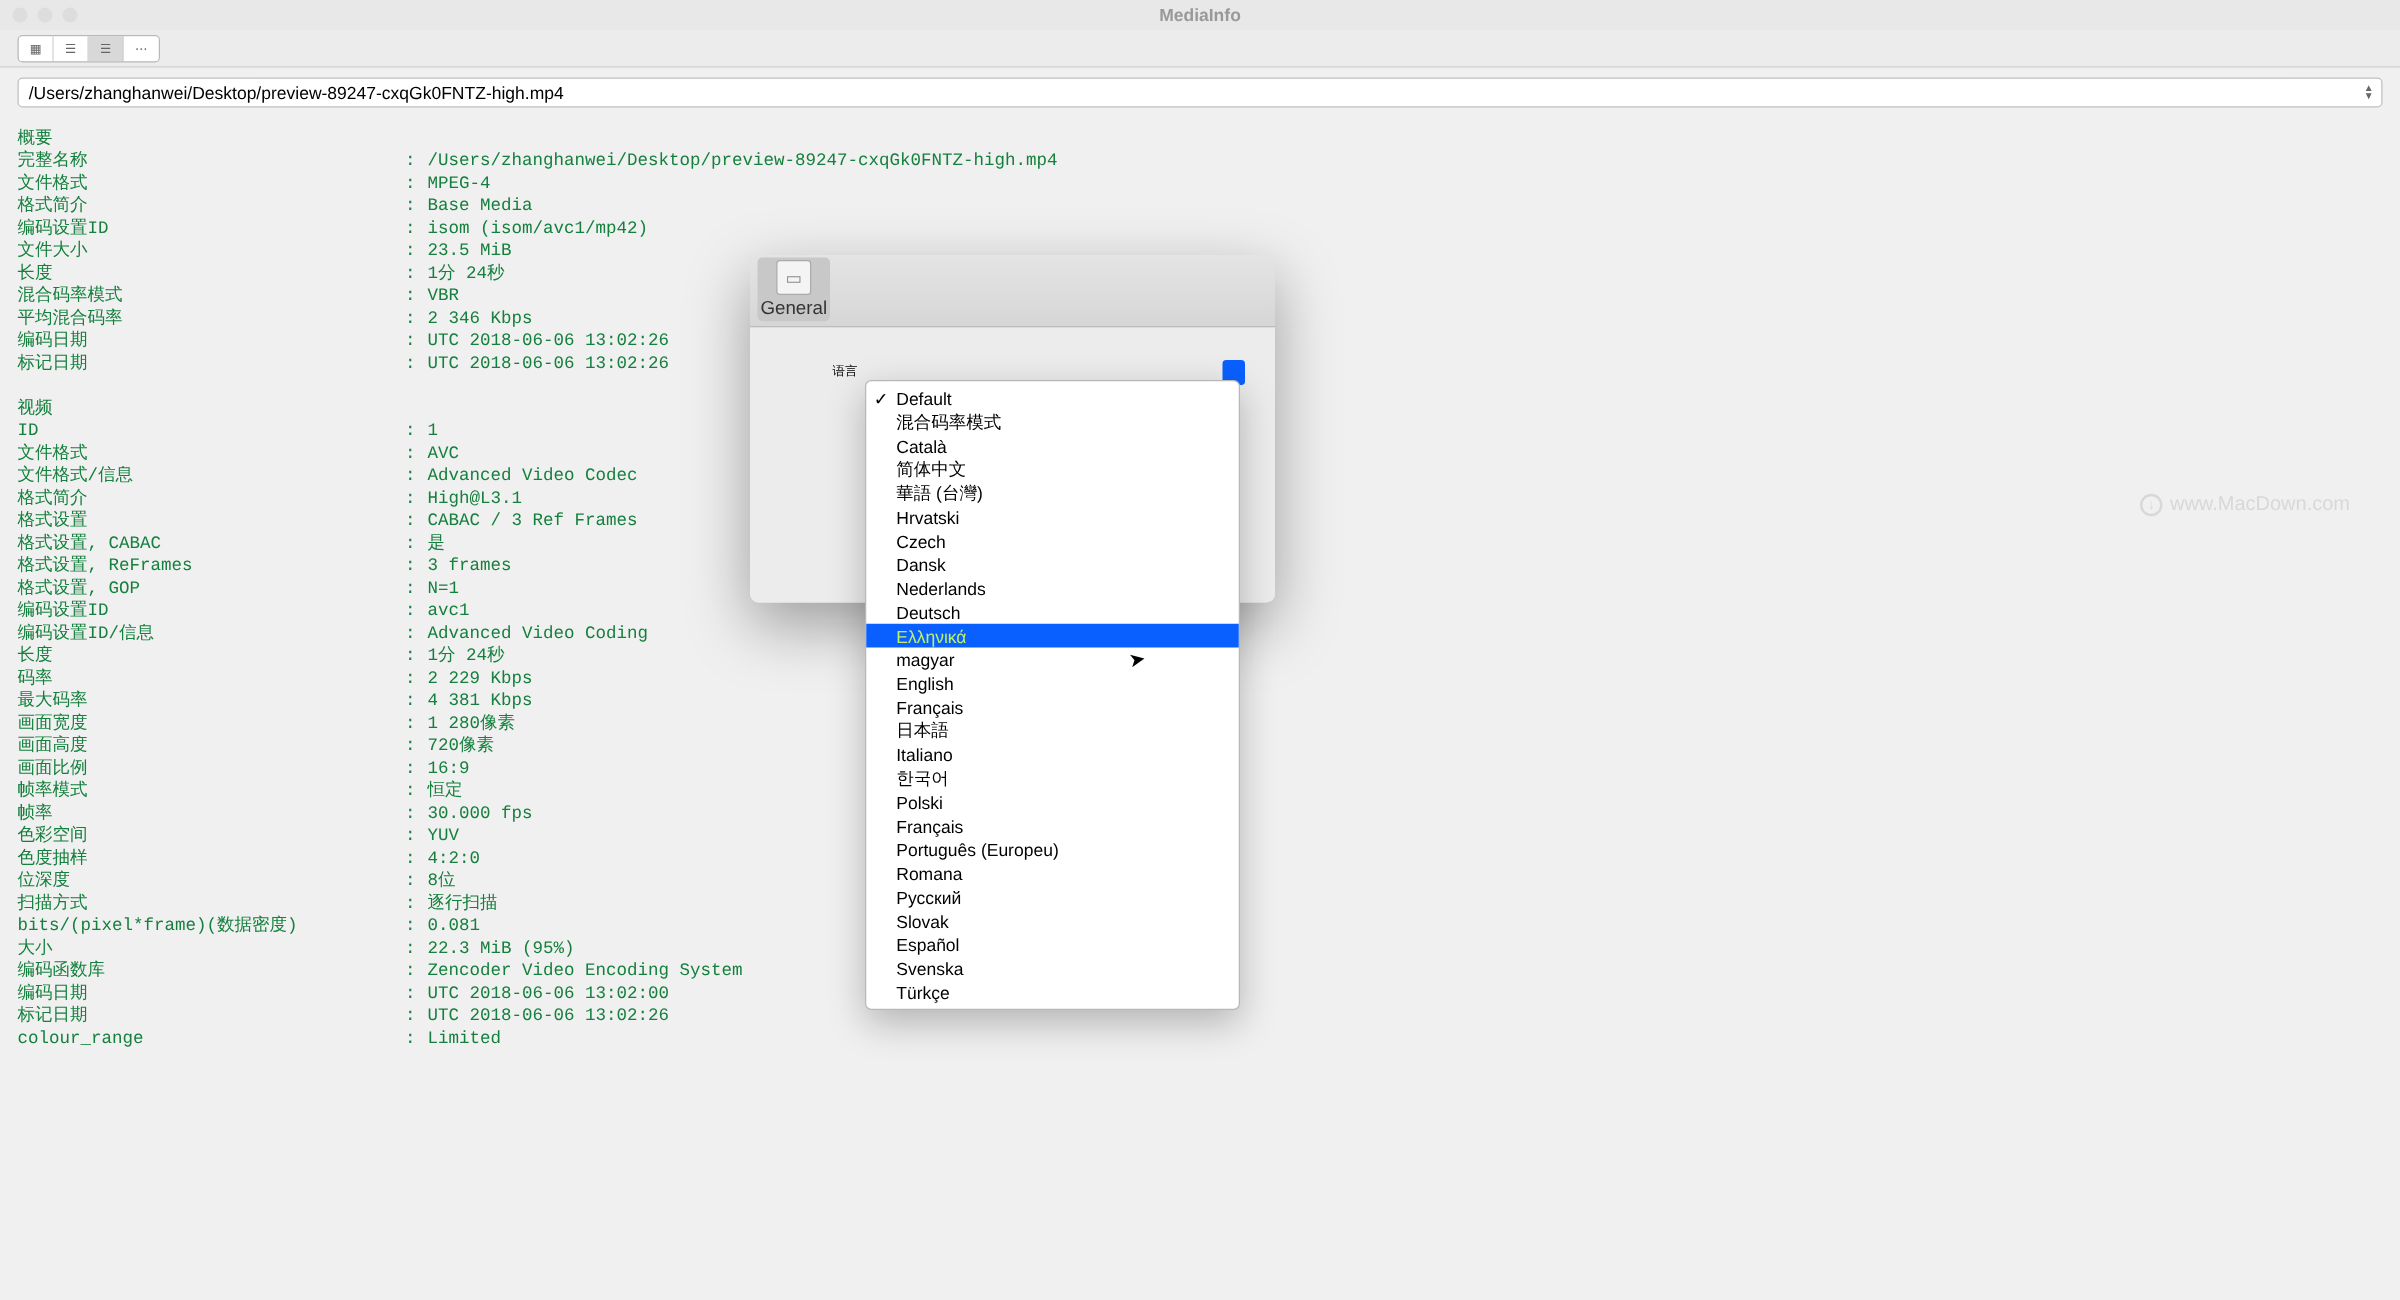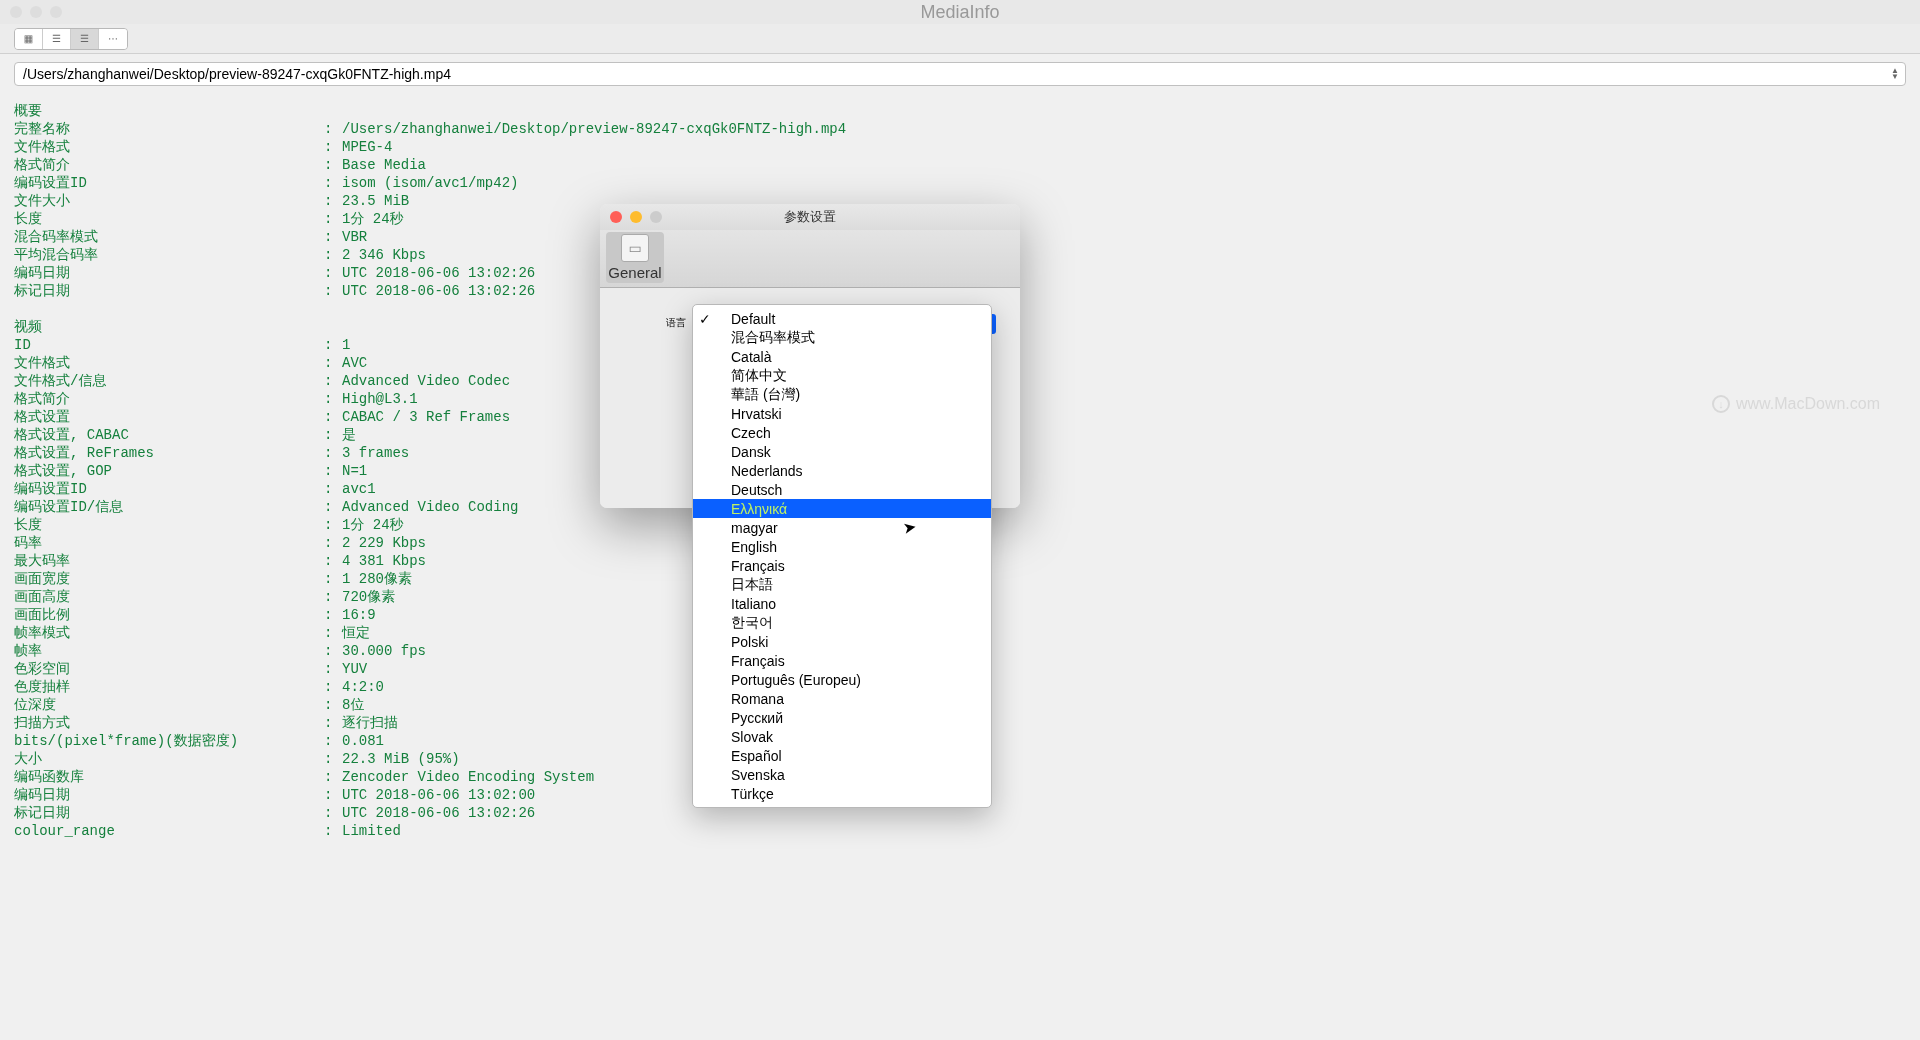--- a/index.html
+++ b/index.html
@@ -26,21 +26,22 @@
 }
 .traffic-light {
   width: 12px; height: 12px; border-radius: 50%;
   background: #ddd;
 }
 .titlebar-title {
   position: absolute;
   left: 50%;
   transform: translateX(-50%);
   color: #999;
-  font-size: 18px;
+  font-size: 14px;
+  font-weight: bold;
 }
 .toolbar {
   height: 30px;
   background: #ececec;
   border-bottom: 1px solid #d0d0d0;
   display: flex;
   align-items: center;
   padding: 0 14px;
   gap: 0;
 }
@@ -201,21 +202,21 @@
   border: 1px solid #b8b8b8;
   border-radius: 5px;
   box-shadow: 0 10px 30px rgba(0,0,0,0.25);
   padding: 4px 0;
   z-index: 100;
 }
 .menu-item {
   height: 19px;
   display: flex;
   align-items: center;
-  padding-left: 38px;
+  padding-left: 24px;
   font-size: 14px;
   position: relative;
 }
 .menu-item.checked::before {
   content: "✓";
   position: absolute;
   left: 6px;
 }
 .menu-item.selected {
   background: #0a60ff;
@@ -261,28 +262,20 @@
 </div>
 
 <div class="info-content" id="info-content"><div class="info-row section-head">概要</div><div class="info-row"><span class="info-label">完整名称</span><span class="info-sep">: </span><span class="info-val">/Users/zhanghanwei/Desktop/preview-89247-cxqGk0FNTZ-high.mp4</span></div><div class="info-row"><span class="info-label">文件格式</span><span class="info-sep">: </span><span class="info-val">MPEG-4</span></div><div class="info-row"><span class="info-label">格式简介</span><span class="info-sep">: </span><span class="info-val">Base Media</span></div><div class="info-row"><span class="info-label">编码设置ID</span><span class="info-sep">: </span><span class="info-val">isom (isom/avc1/mp42)</span></div><div class="info-row"><span class="info-label">文件大小</span><span class="info-sep">: </span><span class="info-val">23.5 MiB</span></div><div class="info-row"><span class="info-label">长度</span><span class="info-sep">: </span><span class="info-val">1分 24秒</span></div><div class="info-row"><span class="info-label">混合码率模式</span><span class="info-sep">: </span><span class="info-val">VBR</span></div><div class="info-row"><span class="info-label">平均混合码率</span><span class="info-sep">: </span><span class="info-val">2 346 Kbps</span></div><div class="info-row"><span class="info-label">编码日期</span><span class="info-sep">: </span><span class="info-val">UTC 2018-06-06 13:02:26</span></div><div class="info-row"><span class="info-label">标记日期</span><span class="info-sep">: </span><span class="info-val">UTC 2018-06-06 13:02:26</span></div><div class="info-row">&nbsp;</div><div class="info-row section-head">视频</div><div class="info-row"><span class="info-label">ID</span><span class="info-sep">: </span><span class="info-val">1</span></div><div class="info-row"><span class="info-label">文件格式</span><span class="info-sep">: </span><span class="info-val">AVC</span></div><div class="info-row"><span class="info-label">文件格式/信息</span><span class="info-sep">: </span><span class="info-val">Advanced Video Codec</span></div><div class="info-row"><span class="info-label">格式简介</span><span class="info-sep">: </span><span class="info-val">High@L3.1</span></div><div class="info-row"><span class="info-label">格式设置</span><span class="info-sep">: </span><span class="info-val">CABAC / 3 Ref Frames</span></div><div class="info-row"><span class="info-label">格式设置, CABAC</span><span class="info-sep">: </span><span class="info-val">是</span></div><div class="info-row"><span class="info-label">格式设置, ReFrames</span><span class="info-sep">: </span><span class="info-val">3 frames</span></div><div class="info-row"><span class="info-label">格式设置, GOP</span><span class="info-sep">: </span><span class="info-val">N=1</span></div><div class="info-row"><span class="info-label">编码设置ID</span><span class="info-sep">: </span><span class="info-val">avc1</span></div><div class="info-row"><span class="info-label">编码设置ID/信息</span><span class="info-sep">: </span><span class="info-val">Advanced Video Coding</span></div><div class="info-row"><span class="info-label">长度</span><span class="info-sep">: </span><span class="info-val">1分 24秒</span></div><div class="info-row"><span class="info-label">码率</span><span class="info-sep">: </span><span class="info-val">2 229 Kbps</span></div><div class="info-row"><span class="info-label">最大码率</span><span class="info-sep">: </span><span class="info-val">4 381 Kbps</span></div><div class="info-row"><span class="info-label">画面宽度</span><span class="info-sep">: </span><span class="info-val">1 280像素</span></div><div class="info-row"><span class="info-label">画面高度</span><span class="info-sep">: </span><span class="info-val">720像素</span></div><div class="info-row"><span class="info-label">画面比例</span><span class="info-sep">: </span><span class="info-val">16:9</span></div><div class="info-row"><span class="info-label">帧率模式</span><span class="info-sep">: </span><span class="info-val">恒定</span></div><div class="info-row"><span class="info-label">帧率</span><span class="info-sep">: </span><span class="info-val">30.000 fps</span></div><div class="info-row"><span class="info-label">色彩空间</span><span class="info-sep">: </span><span class="info-val">YUV</span></div><div class="info-row"><span class="info-label">色度抽样</span><span class="info-sep">: </span><span class="info-val">4:2:0</span></div><div class="info-row"><span class="info-label">位深度</span><span class="info-sep">: </span><span class="info-val">8位</span></div><div class="info-row"><span class="info-label">扫描方式</span><span class="info-sep">: </span><span class="info-val">逐行扫描</span></div><div class="info-row"><span class="info-label">bits/(pixel*frame)(数据密度)</span><span class="info-sep">: </span><span class="info-val">0.081</span></div><div class="info-row"><span class="info-label">大小</span><span class="info-sep">: </span><span class="info-val">22.3 MiB (95%)</span></div><div class="info-row"><span class="info-label">编码函数库</span><span class="info-sep">: </span><span class="info-val">Zencoder Video Encoding System</span></div><div class="info-row"><span class="info-label">编码日期</span><span class="info-sep">: </span><span class="info-val">UTC 2018-06-06 13:02:00</span></div><div class="info-row"><span class="info-label">标记日期</span><span class="info-sep">: </span><span class="info-val">UTC 2018-06-06 13:02:26</span></div><div class="info-row"><span class="info-label">colour_range</span><span class="info-sep">: </span><span class="info-val">Limited</span></div></div>
 
 <div class="watermark">
   <span class="watermark-icon">↓</span>
   <span>www.MacDown.com</span>
 </div>
 
 <div class="prefs-window">
-  <div class="prefs-title">
-    <div class="prefs-traffic">
-      <div class="prefs-dot prefs-close"></div>
-      <div class="prefs-dot prefs-min"></div>
-      <div class="prefs-dot prefs-max"></div>
-    </div>
-    <div class="prefs-title-text">参数设置</div>
-  </div>
   <div class="prefs-toolbar">
     <div class="prefs-tab">
       <div class="prefs-tab-icon">▭</div>
       <div class="prefs-tab-label">General</div>
     </div>
   </div>
   <div class="prefs-body">
     <div class="lang-label">语言</div>
     <div class="lang-dropdown-stub"></div>
   </div>

